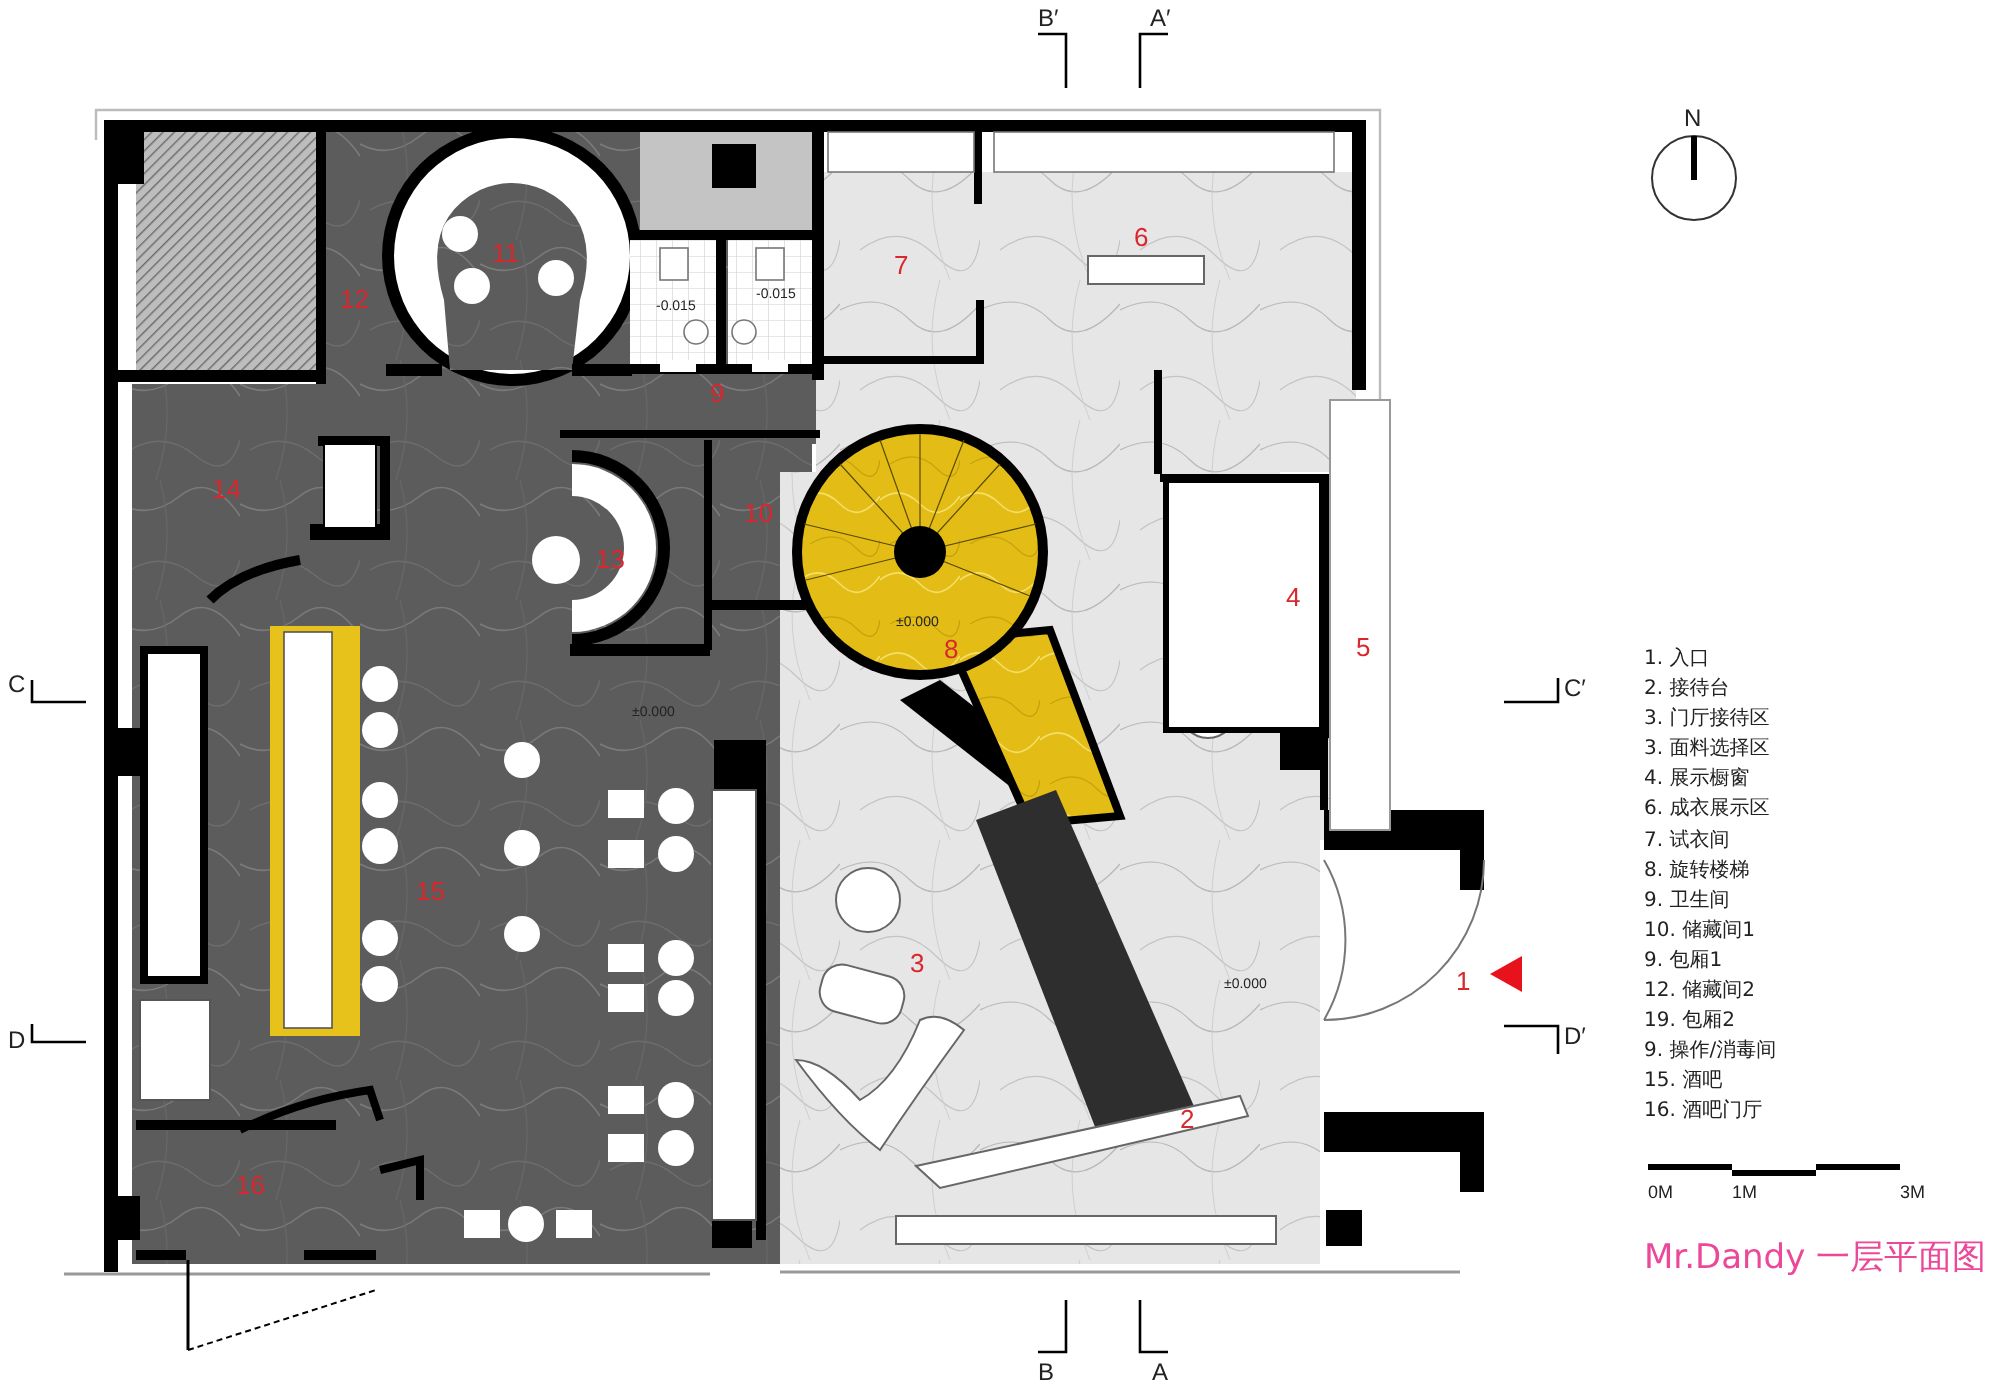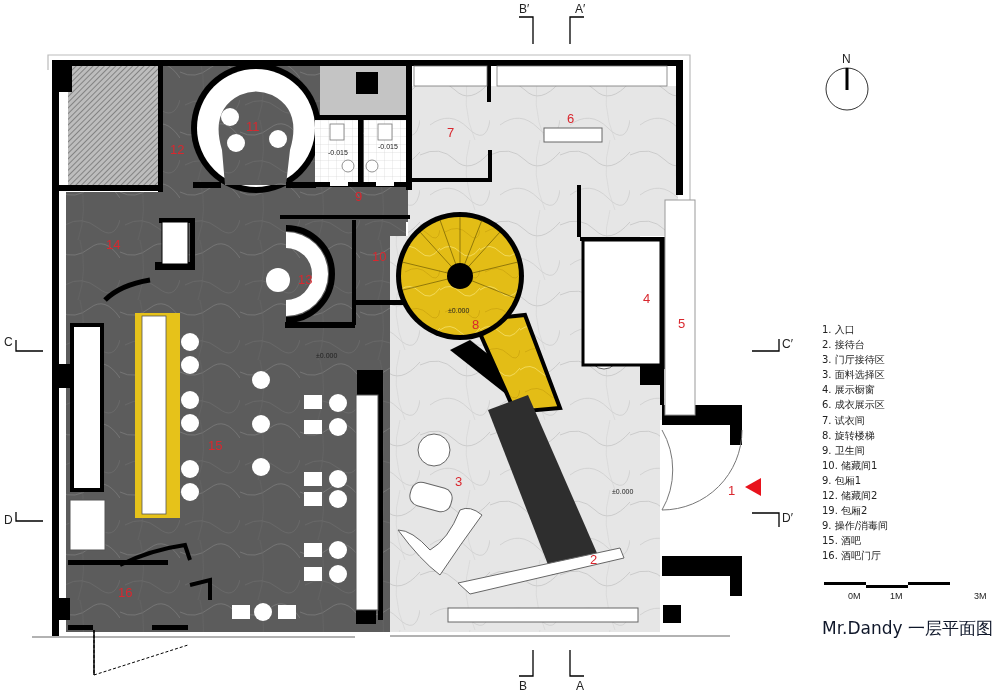--- a/index.html
+++ b/index.html
@@ -4,22 +4,22 @@
 <style>
   html, body { margin:0; padding:0; background:#ffffff; }
   body { width:1000px; height:694px; position:relative; overflow:hidden; font-family:"Liberation Sans", sans-serif; }
   #plan { position:absolute; left:0; top:0; width:1000px; height:694px; }
   .room-num { font-family:"Liberation Sans", sans-serif; font-size:13px; fill:#d9272e; }
   .sec-lbl { font-family:"Liberation Sans", sans-serif; font-size:12px; fill:#222; }
   .lvl { font-family:"Liberation Sans", sans-serif; font-size:7px; fill:#222; }
   .legend { position:absolute; left:822px; top:310px; width:170px;margin-top:12px; }
   .legend-item { font-size:10px; color:#222; line-height:15.1px; white-space:nowrap; font-family:"DejaVu Sans", sans-serif; }
   .scale { position:absolute; left:822px; top:580px; width:140px; height:30px; }
-  .scale-lbl { position:absolute; top:11px; font-size:9px; color:#222;margin-left:24px; }
-  .title { position:absolute; left:822px; top:617px; font-size:17px; color:#0f172a; white-space:nowrap; font-family:"DejaVu Sans", sans-serif; }
+  .scale-lbl { position:absolute; top:11px; font-size:9px; color:#222; }
+  .title { position:absolute; left:822px; top:617px; font-size:17px; color:#ec4899; white-space:nowrap; font-family:"DejaVu Sans", sans-serif; }
   .north { position:absolute; left:822px; top:52px; width:50px; height:60px; }
   .north-lbl { position:absolute; left:20px; top:0; font-size:12px; color:#222; }
 </style>
 </head>
 <body>
 
 <svg id="plan" viewBox="0 0 1000 694" xmlns="http://www.w3.org/2000/svg">
   <defs>
     <pattern id="hatch" width="4" height="4" patternUnits="userSpaceOnUse" patternTransform="rotate(45)">
       <rect width="4" height="4" fill="#bdbdbd"></rect>

